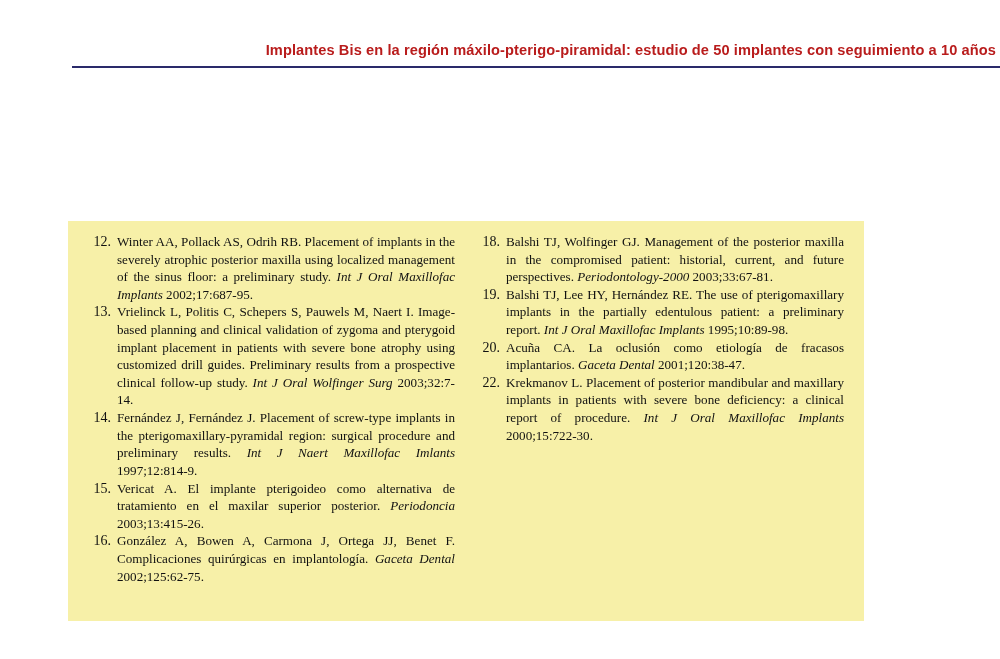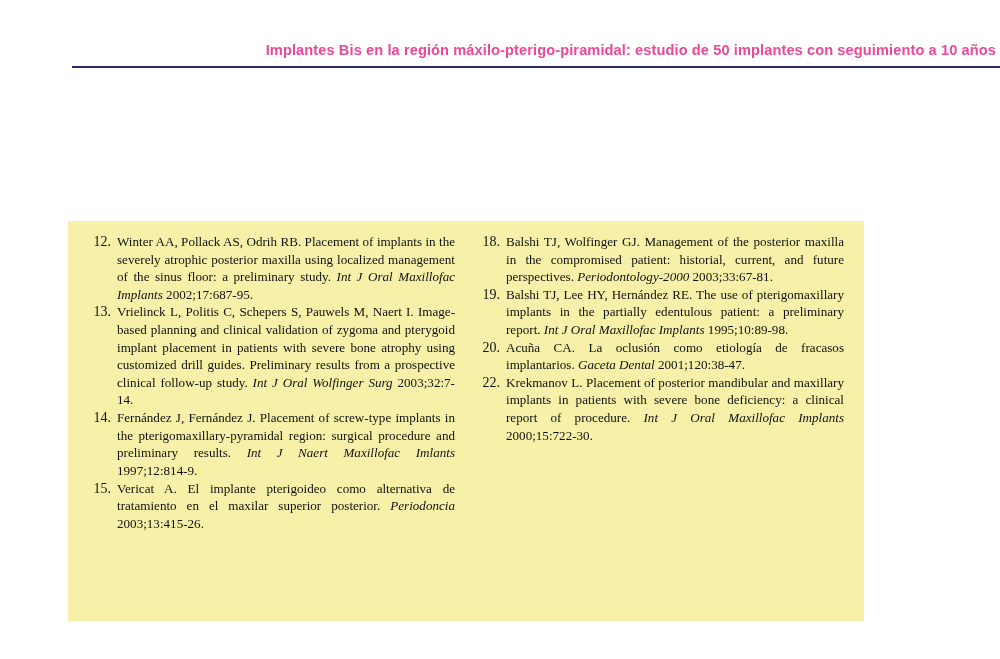--- a/index.html
+++ b/index.html
@@ -21,21 +21,21 @@
     left: 0;
     top: 42px;
     width: 1000px;
     text-align: right;
     padding-right: 4px;
     box-sizing: border-box;
     font-family: "Liberation Sans", sans-serif;
     font-weight: bold;
     font-size: 14.6px;
     letter-spacing: 0.1px;
-    color: #ec4899;
+    color: #b91c1c;
     white-space: nowrap;
   }
   .head-rule {
     position: absolute;
     left: 72px;
     top: 66px;
     width: 928px;
     height: 2px;
     background: #2a2a6a;
   }
@@ -104,20 +104,24 @@
           <span class="ref-text"><span>Vrielinck L, Politis C, Schepers S, Pauwels M, Naert I. Image-based planning and clinical validation of zygoma and pterygoid implant placement in patients with severe bone atrophy using customized drill guides. Preliminary results from a prospective clinical follow-up study. </span><i>Int J Oral Wolfinger Surg</i><span> 2003;32:7-14.</span></span>
         </div>
         <div class="ref-item">
           <span class="ref-num">14.</span>
           <span class="ref-text"><span>Fernández J, Fernández J. Placement of screw-type implants in the pterigomaxillary-pyramidal region: surgical procedure and preliminary results. </span><i>Int J Naert Maxillofac Imlants</i><span> 1997;12:814-9.</span></span>
         </div>
         <div class="ref-item">
           <span class="ref-num">15.</span>
           <span class="ref-text"><span>Vericat A. El implante pterigoideo como alternativa de tratamiento en el maxilar superior posterior. </span><i>Periodoncia</i><span> 2003;13:415-26.</span></span>
         </div>
+        <div class="ref-item">
+          <span class="ref-num">16.</span>
+          <span class="ref-text"><span>González A, Bowen A, Carmona J, Ortega JJ, Benet F. Complicaciones quirúrgicas en implantología. </span><i>Gaceta Dental</i><span> 2002;125:62-75.</span></span>
+        </div>
       </div>
     <div class="ref-col" id="col-right">
         <div class="ref-item">
           <span class="ref-num">18.</span>
           <span class="ref-text"><span>Balshi TJ, Wolfinger GJ. Management of the posterior maxilla in the compromised patient: historial, current, and future perspectives. </span><i>Periodontology-2000</i><span> 2003;33:67-81.</span></span>
         </div>
         <div class="ref-item">
           <span class="ref-num">19.</span>
           <span class="ref-text"><span>Balshi TJ, Lee HY, Hernández RE. The use of pterigomaxillary implants in the partially edentulous patient: a preliminary report. </span><i>Int J Oral Maxillofac Implants</i><span> 1995;10:89-98.</span></span>
         </div>

